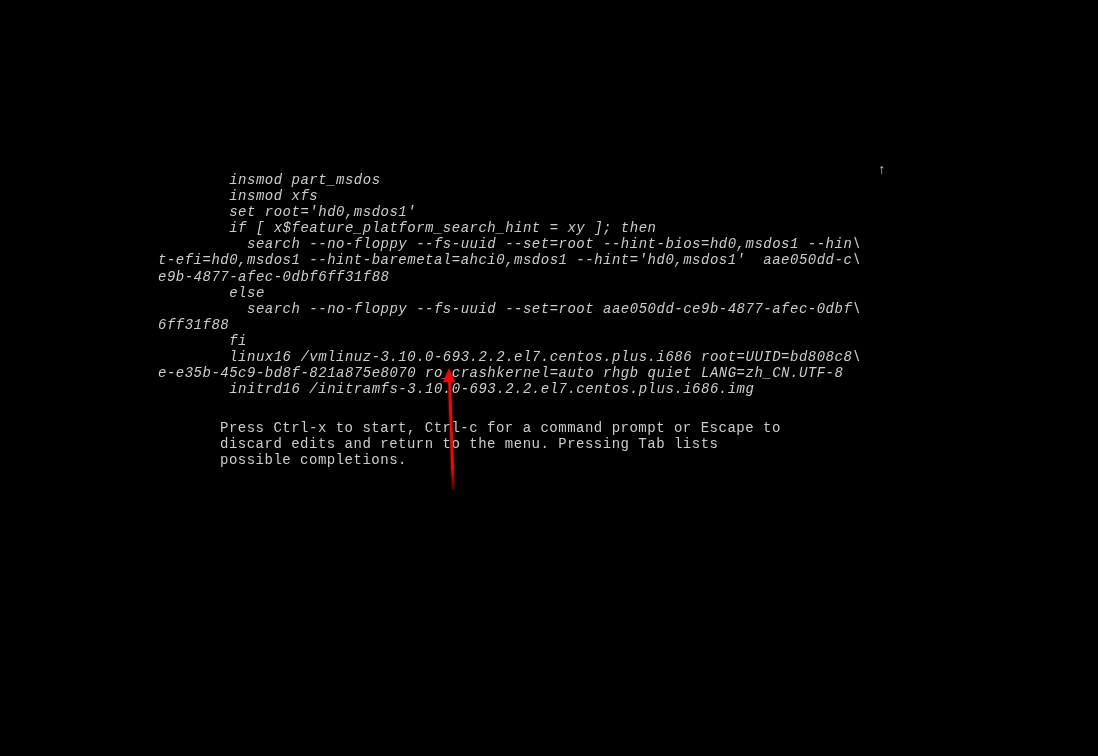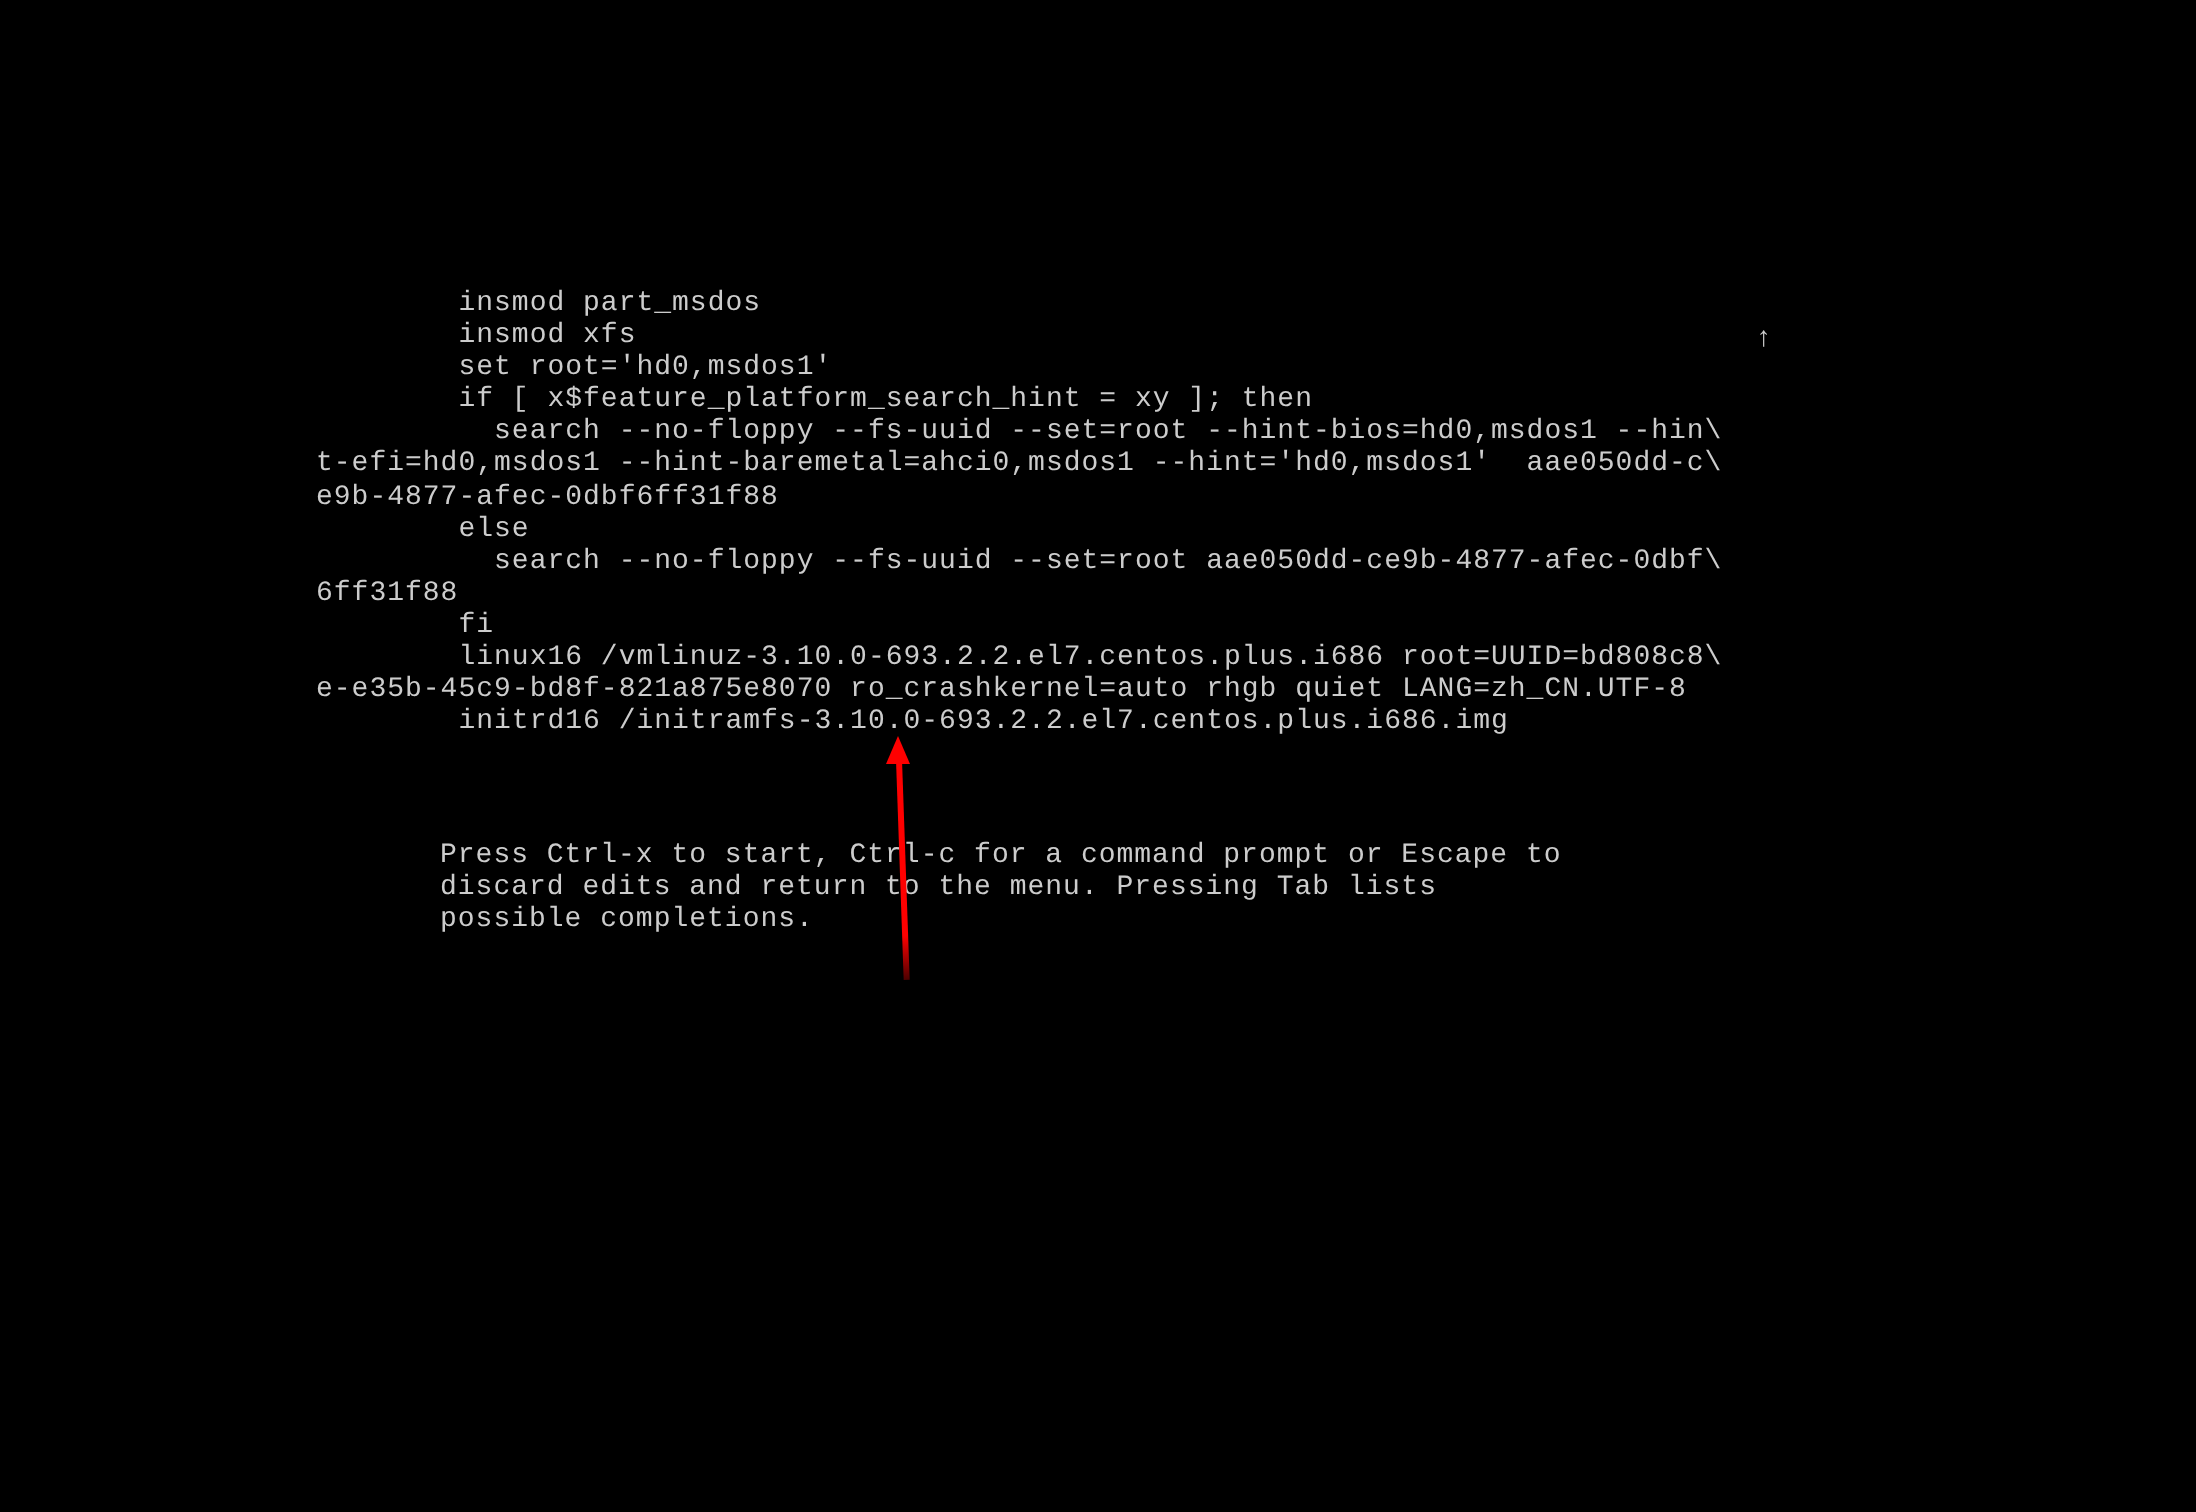--- a/index.html
+++ b/index.html
@@ -14,23 +14,24 @@
       font-family: 'Courier New', monospace;
       color: #ccc;
       font-size: 14px;
       line-height: 1.15;
       overflow: hidden;
       position: relative;
     }
     .terminal {
       position: absolute;
       left: 158px;
-      top: 144px;
+      top: 172px;
       white-space: pre;
       letter-spacing: 0.5px;
+      font-style: italic;
     }
     .scroll-indicator {
       position: absolute;
       right: 212px;
       top: 162px;
       color: #ccc;
       font-size: 14px;
     }
     .help-text {
       position: absolute;

